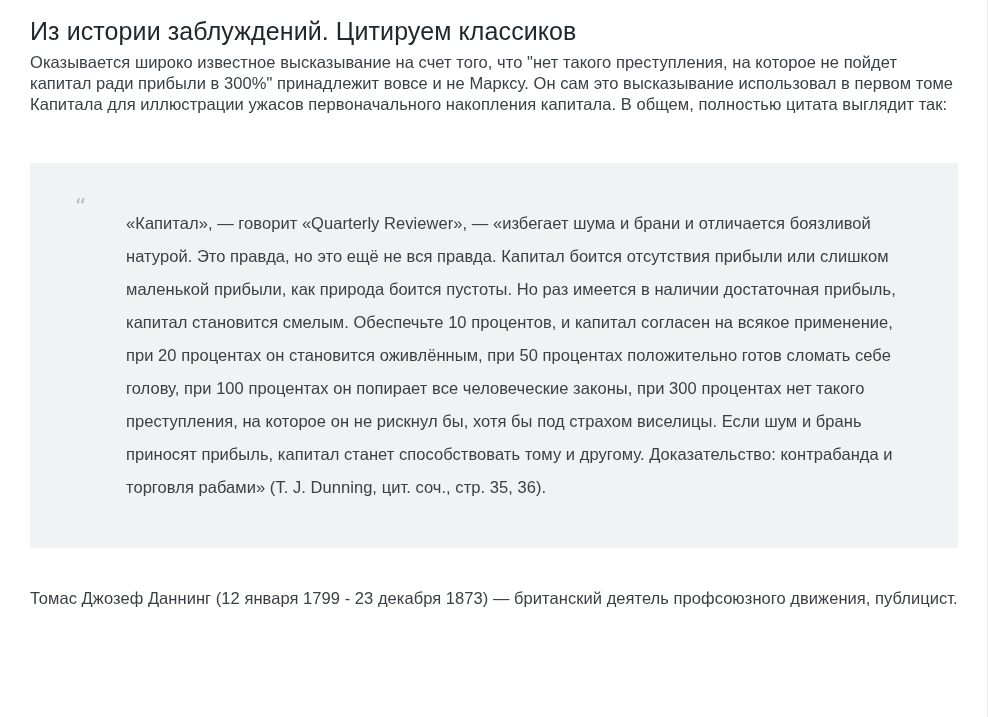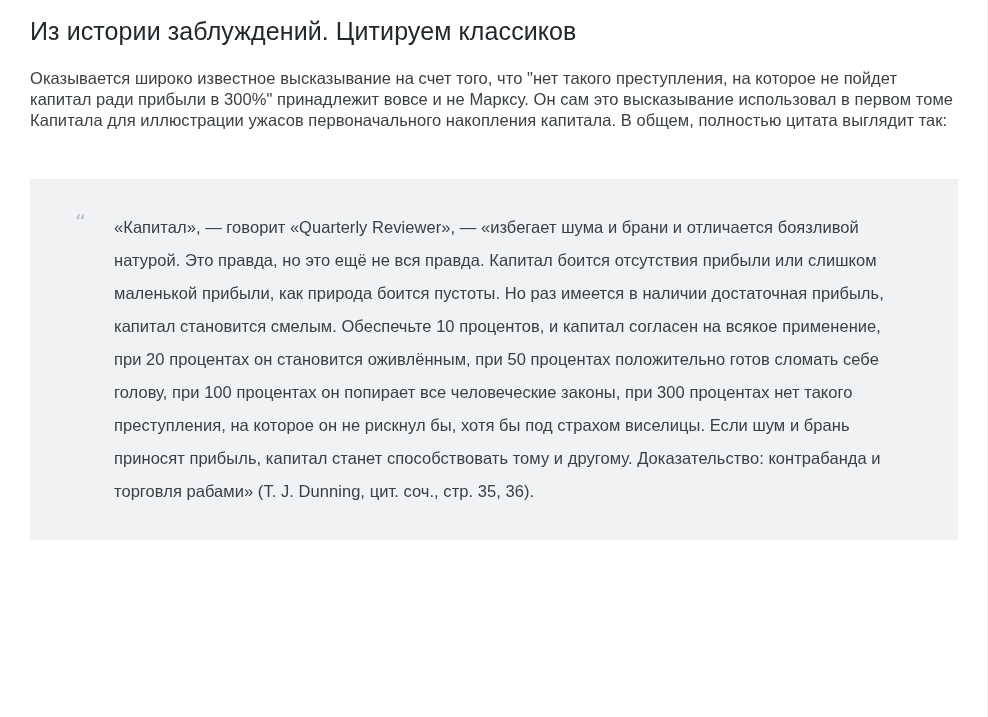--- a/index.html
+++ b/index.html
@@ -20,21 +20,21 @@
     height: 717px;
     box-sizing: border-box;
     padding: 14px 30px 0 30px;
     background: #ffffff;
   }
   .article-title {
     font-size: 25px;
     line-height: 34px;
     font-weight: 400;
     color: #22272b;
-    margin: 0 0 20px 0;
+    margin: 0 0 4px 0;
     letter-spacing: 0.1px;
   }
   .lead-paragraph {
     font-size: 16.5px;
     line-height: 21px;
     color: #3b4045;
     margin: 0;
     max-width: 930px;
     letter-spacing: 0.05px;
   }
@@ -59,21 +59,21 @@
   .quote-mark .q {
     display: inline-block;
     font-family: "DejaVu Sans", sans-serif;
     font-size: 22px;
     letter-spacing: 1px;
   }
   .quote-text {
     font-size: 16.5px;
     line-height: 33px;
     color: #3b4045;
-    margin: 6px;
+    margin: 18px;
     letter-spacing: 0.05px;
   }
   .closing-paragraph {
     font-size: 16.5px;
     line-height: 33px;
     color: #3b4045;
     margin: 34px 0 0 0;
     max-width: 930px;
     letter-spacing: 0.05px;
   }
@@ -95,15 +95,16 @@
 
   <p class="lead-paragraph">Оказывается широко известное высказывание на счет того, что "нет такого преступления, на которое не пойдет капитал ради прибыли в 300%" принадлежит вовсе и не Марксу. Он сам это высказывание использовал в первом томе Капитала для иллюстрации ужасов первоначального накопления капитала. В общем, полностью цитата выглядит так:</p>
 
   <blockquote class="quote-block">
     <span class="quote-mark">
       <span class="q">“</span>
     </span>
     <p class="quote-text">«Капитал», — говорит «Quarterly Reviewer», — «избегает шума и брани и отличается боязливой натурой. Это правда, но это ещё не вся правда. Капитал боится отсутствия прибыли или слишком маленькой прибыли, как природа боится пустоты. Но раз имеется в наличии достаточная прибыль, капитал становится смелым. Обеспечьте 10 процентов, и капитал согласен на всякое применение, при 20 процентах он становится оживлённым, при 50 процентах положительно готов сломать себе голову, при 100 процентах он попирает все человеческие законы, при 300 процентах нет такого преступления, на которое он не рискнул бы, хотя бы под страхом виселицы. Если шум и брань приносят прибыль, капитал станет способствовать тому и другому. Доказательство: контрабанда и торговля рабами» (T. J. Dunning, цит. соч., стр. 35, 36).</p>
   </blockquote>
 
+  <p class="closing-paragraph">Томас Джозеф Даннинг (12 января 1799 - 23 декабря 1873)  — британский деятель профсоюзного движения, публицист.</p>
 
   <div class="edge-rule"></div>
 </div>
 
 </body></html>

